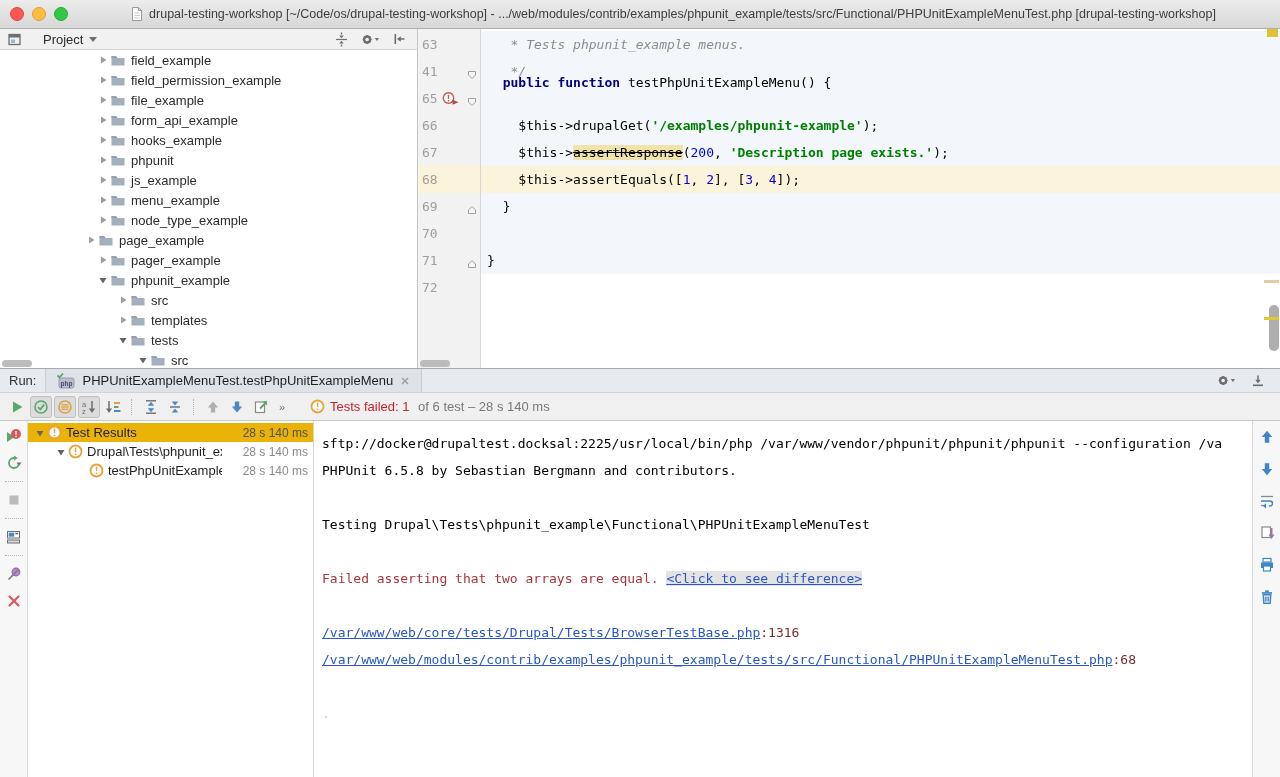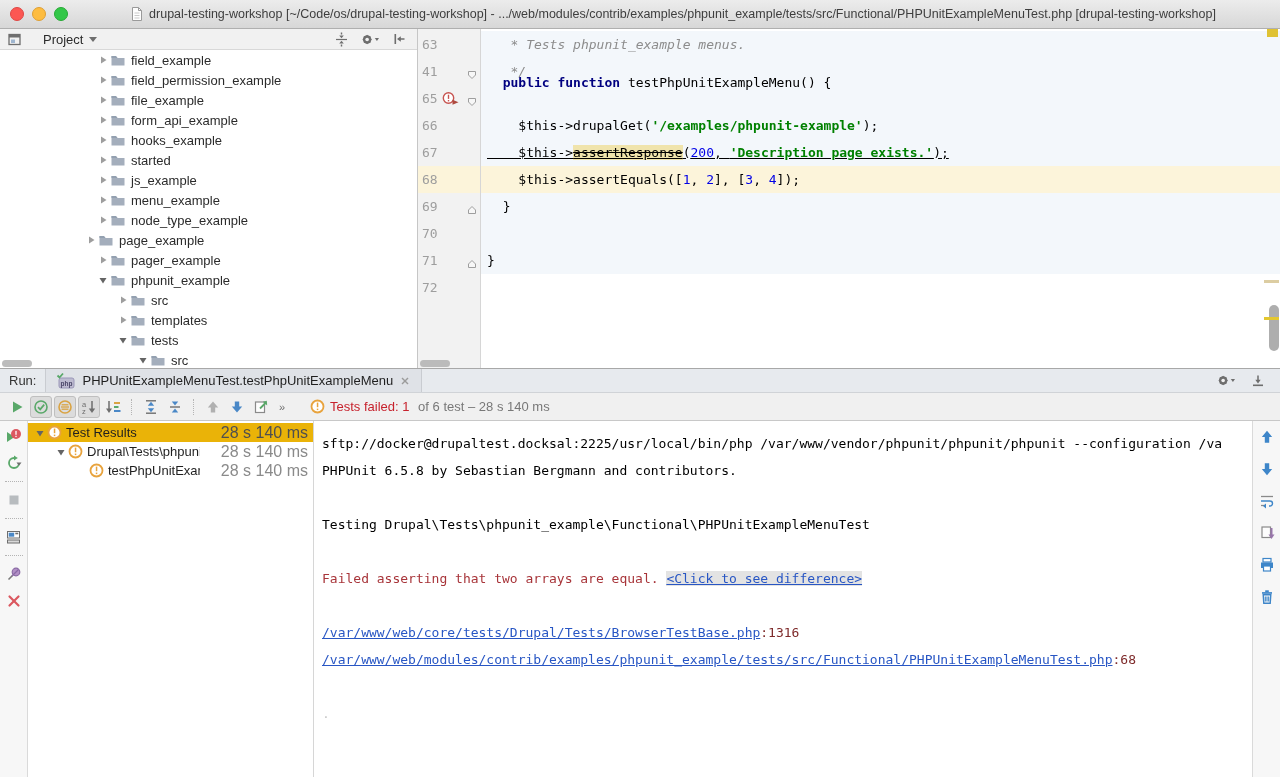--- a/index.html
+++ b/index.html
@@ -88,21 +88,21 @@
     padding-top:5px;gap:7px;}
   .sbtn{width:20px;height:20px;display:flex;align-items:center;justify-content:center;}
   .strip-sep{width:18px;border-top:1px dotted #B4B4B4;margin:1px 0;}
 
   #test-tree{position:absolute;left:28px;top:0;width:285px;bottom:0;background:#fff;
     border-right:1px solid #D6D6D6;padding-top:2px;overflow:hidden;}
   .ttrow{height:19px;display:flex;align-items:center;font-size:13px;color:#1F1F1F;padding-right:5px;}
   .ttrow.selected{background:#eab308;}
   .tt-chev{width:15px;display:flex;justify-content:center;flex:none;}
   .tt-label{margin-left:4px;white-space:nowrap;overflow:hidden;flex:1 1 auto;}
-  .tt-dur{color:#8A8A8A;font-size:16px;margin-left:21px;flex:none;}
+  .tt-dur{color:#8A8A8A;font-size:12px;margin-left:21px;flex:none;}
   .ttrow.selected .tt-dur{color:#4F4F4F;}
 
   #console{position:absolute;left:314px;top:0;right:28px;bottom:0;background:#fff;
     padding:9px 0 0 8px;overflow:hidden;}
   .cline{height:27px;display:flex;align-items:center;font:13px "DejaVu Sans Mono",monospace;
     color:#000;white-space:pre;}
   .con-err{color:#A8353A;}
   .con-link{color:#2856C4;text-decoration:underline;cursor:pointer;}
   .con-ref{color:#7E2A2A;}
   .con-difflink{color:#2856C4;text-decoration:underline;background:#E3E3E3;cursor:pointer;}
@@ -250,21 +250,21 @@
           <svg width="12" height="12" viewBox="0 0 12 12">
             <polygon points="4,2.5 9.5,6 4,9.5" fill="#9E9E9E"></polygon>
           </svg>
         </span>
         <span class="ic folder">
           <svg width="16" height="16" viewBox="0 0 16 16">
             <path d="M1.5 4 h4.4 l1.6 2 h7 v7.5 h-13 z" fill="#A4AEBC"></path>
             <path d="M1.5 4 h4.4 l1.6 2 h-6 z" fill="#93A0B0"></path>
           </svg>
         </span>
-        <span>started</span>
+        <span>phpunit</span>
       </div>
       <div class="ptree-row" style="padding-left: 95px;">
         <span class="pchev">
           <svg width="12" height="12" viewBox="0 0 12 12">
             <polygon points="4,2.5 9.5,6 4,9.5" fill="#9E9E9E"></polygon>
           </svg>
         </span>
         <span class="ic folder">
           <svg width="16" height="16" viewBox="0 0 16 16">
             <path d="M1.5 4 h4.4 l1.6 2 h7 v7.5 h-13 z" fill="#A4AEBC"></path>
@@ -415,21 +415,21 @@
         <div class="erow tint" style="top: 164px;"></div>
         <div class="erow tint" style="top: 191px;"></div>
         <div class="erow tint" style="top: 218px;"></div>
         <div class="erow " style="top: 245px;"></div>
       </div>
     <div id="code-rows">
         <div class="crow" style="top: 2px;"><span class="tok-cmt">   * Tests phpunit_example menus.</span></div>
         <div class="crow" style="top: 29px;"><span class="tok-cmt">   */</span></div>
         <div class="crow" style="top: 40px;"><span class="">  </span><span class="tok-kw">public function</span><span class=""> testPhpUnitExampleMenu() {</span></div>
         <div class="crow" style="top: 83px;"><span class="">    $this-&gt;drupalGet(</span><span class="tok-str">'/examples/phpunit-example'</span><span class="">);</span></div>
-        <div class="crow" style="top: 110px; text-decoration: underline;"><span class="">    $this-&gt;</span><span class="tok-dep">assertResponse</span><span class="">(</span><span class="tok-num">200</span><span class="">, </span><span class="tok-str">'Description page exists.'</span><span class="">);</span></div>
+        <div class="crow" style="top: 110px;"><span class="">    $this-&gt;</span><span class="tok-dep">assertResponse</span><span class="">(</span><span class="tok-num">200</span><span class="">, </span><span class="tok-str">'Description page exists.'</span><span class="">);</span></div>
         <div class="crow" style="top: 137px;"><span class="">    $this-&gt;assertEquals([</span><span class="tok-num">1</span><span class="">, </span><span class="tok-num">2</span><span class="">], [</span><span class="tok-num">3</span><span class="">, </span><span class="tok-num">4</span><span class="">]);</span></div>
         <div class="crow" style="top: 164px;"><span class="">  }</span></div>
         <div class="crow" style="top: 191px;"></div>
         <div class="crow" style="top: 218px;"><span class="">}</span></div>
         <div class="crow" style="top: 245px;"></div>
       </div>
   </div>
   <div id="gutter">
       <div class="grow" style="top: 2px;">
         <span class="gnum">63</span>

